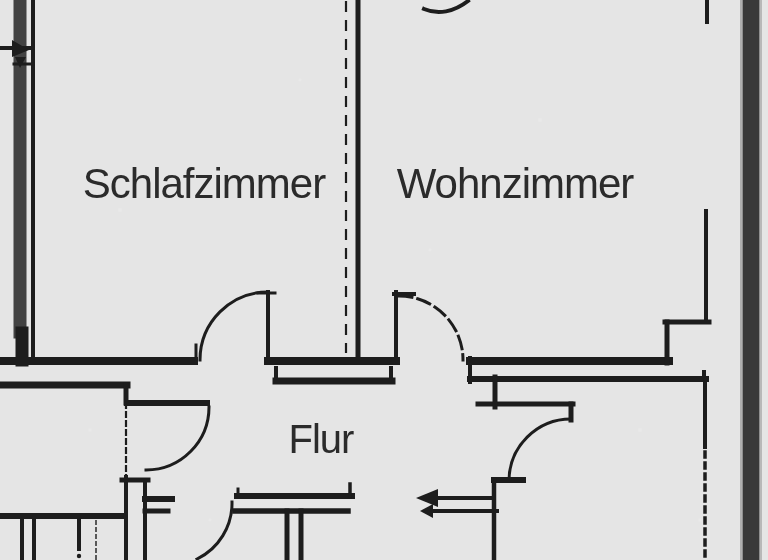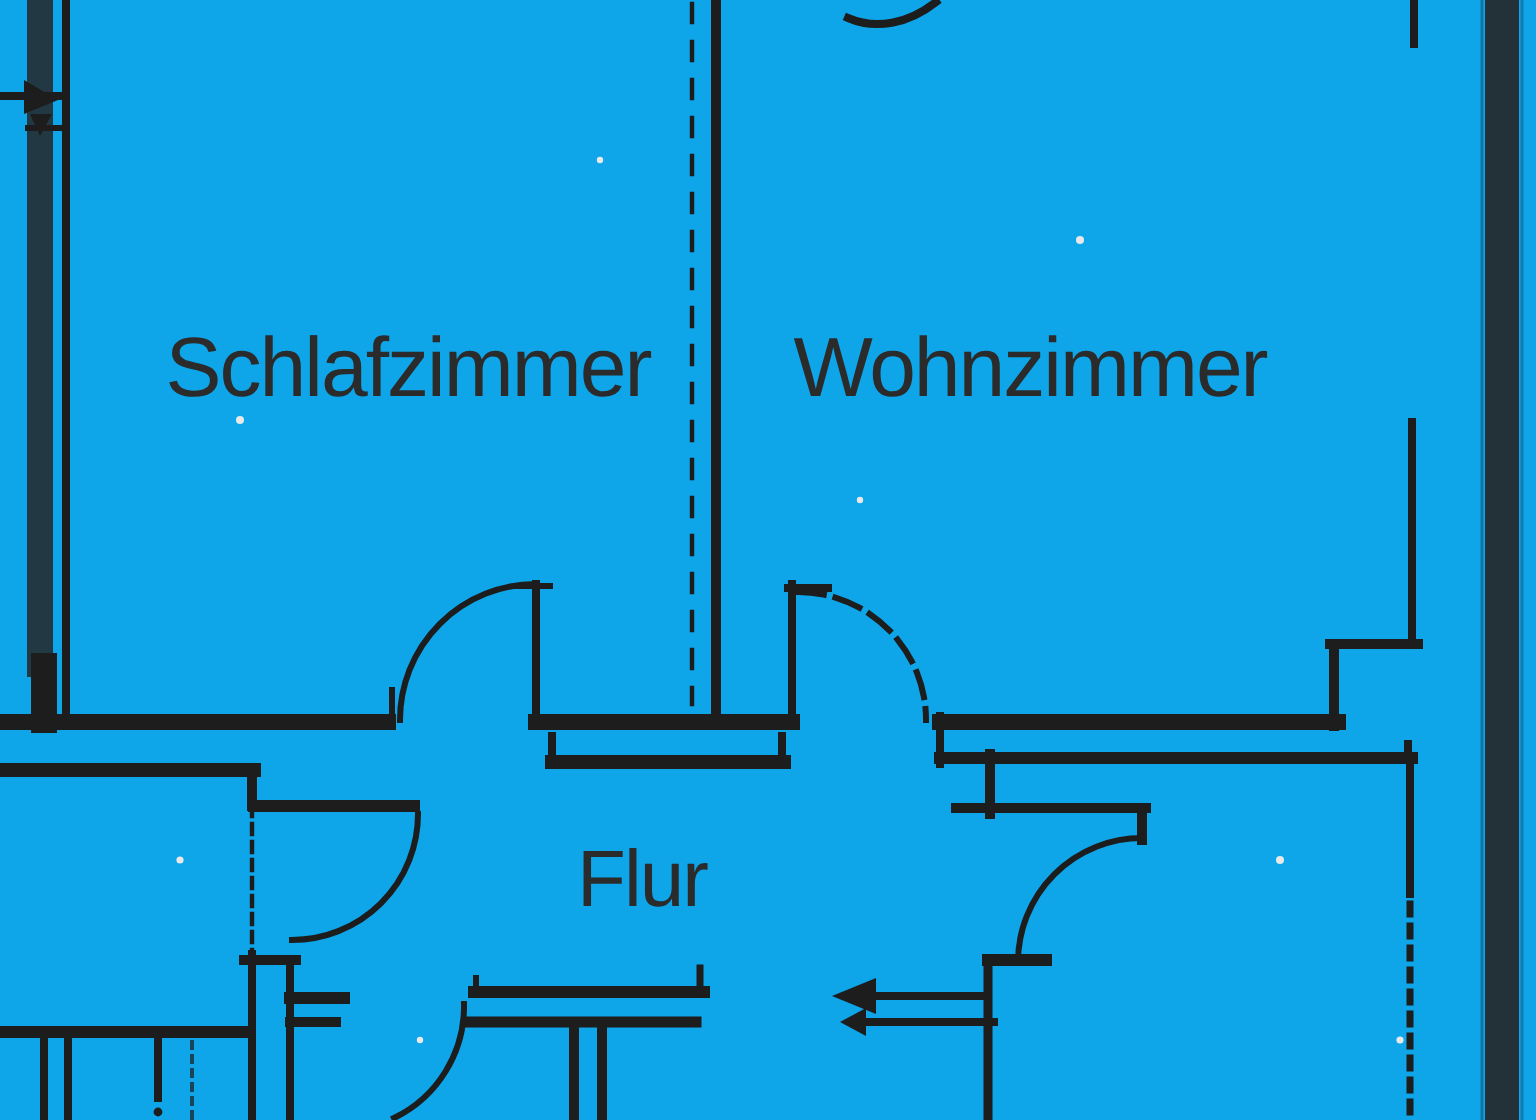--- a/index.html
+++ b/index.html
@@ -1,19 +1,19 @@
 <!DOCTYPE html>
 <html><head>
 <meta charset="utf-8">
 <style>
   html,body{margin:0;padding:0;background:#fff;}
   .plan{
     position:relative;
     width:768px;height:560px;
-    background:#0ea5e9;
+    background:#e5e5e5;
     overflow:hidden;
     font-family:"Liberation Sans", sans-serif;
   }
   svg{display:block}
   text.room-label{
     fill:#2b2b2b;
     font-family:"Liberation Sans", sans-serif;
     font-weight:400;
     letter-spacing:-1px;
   }

